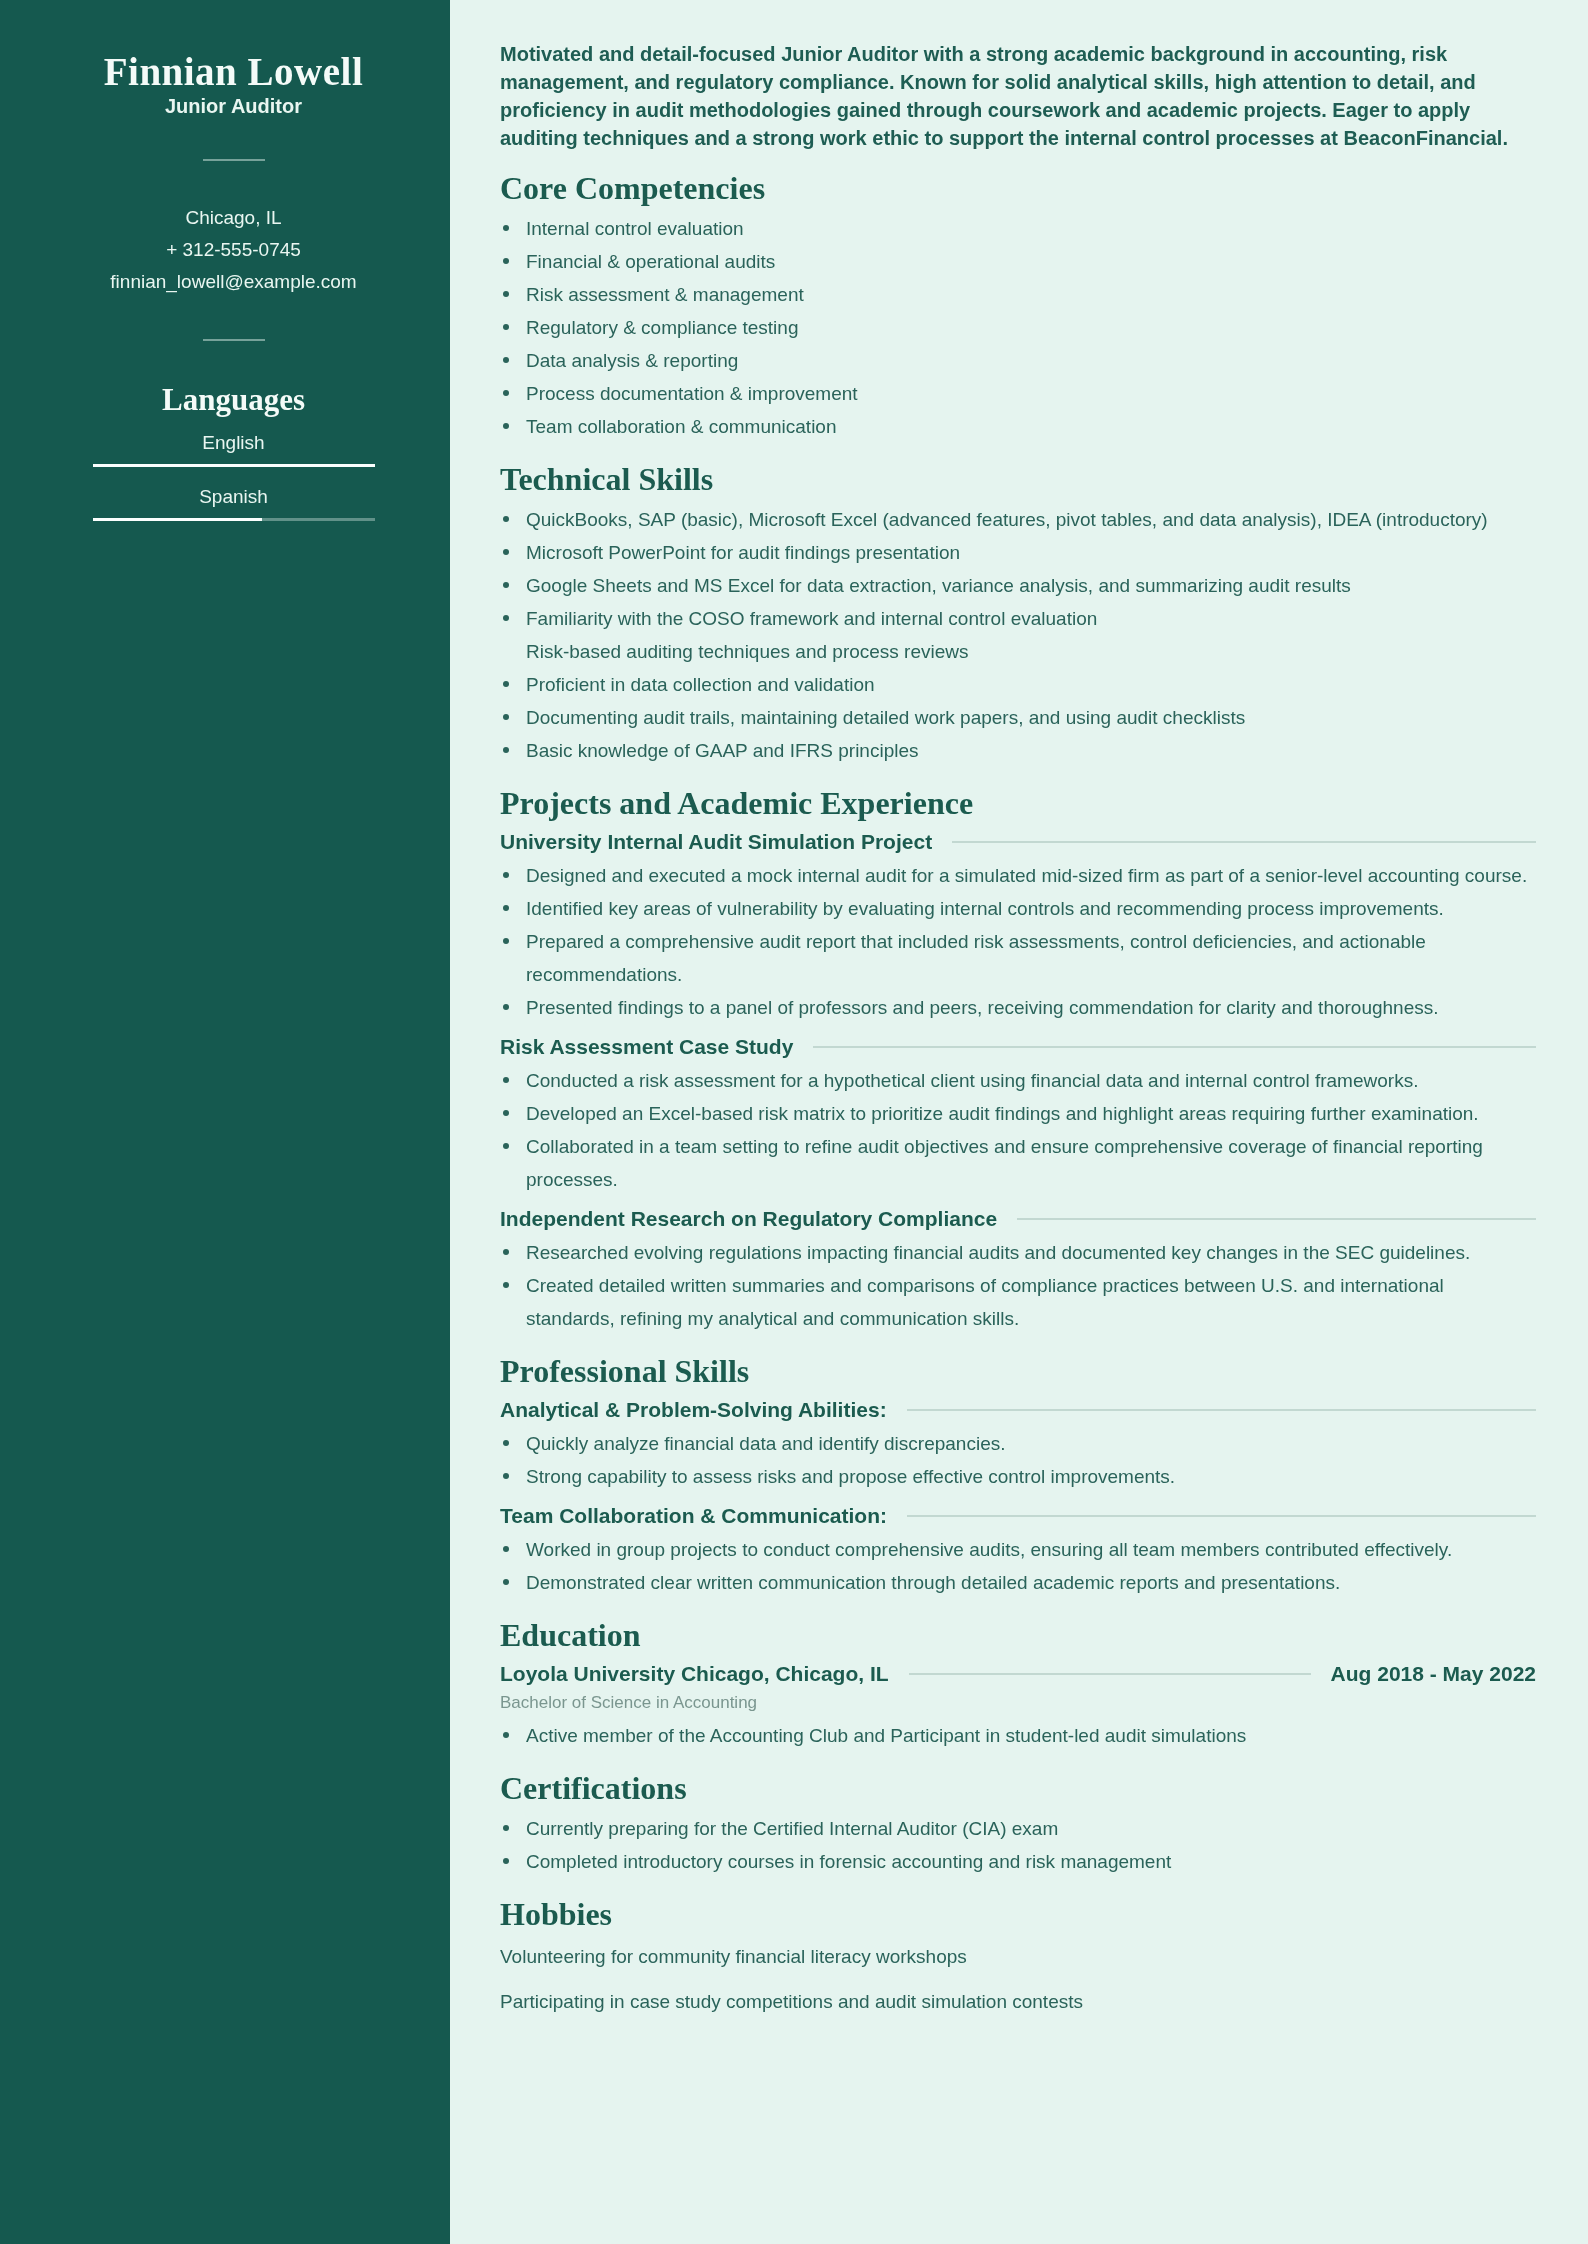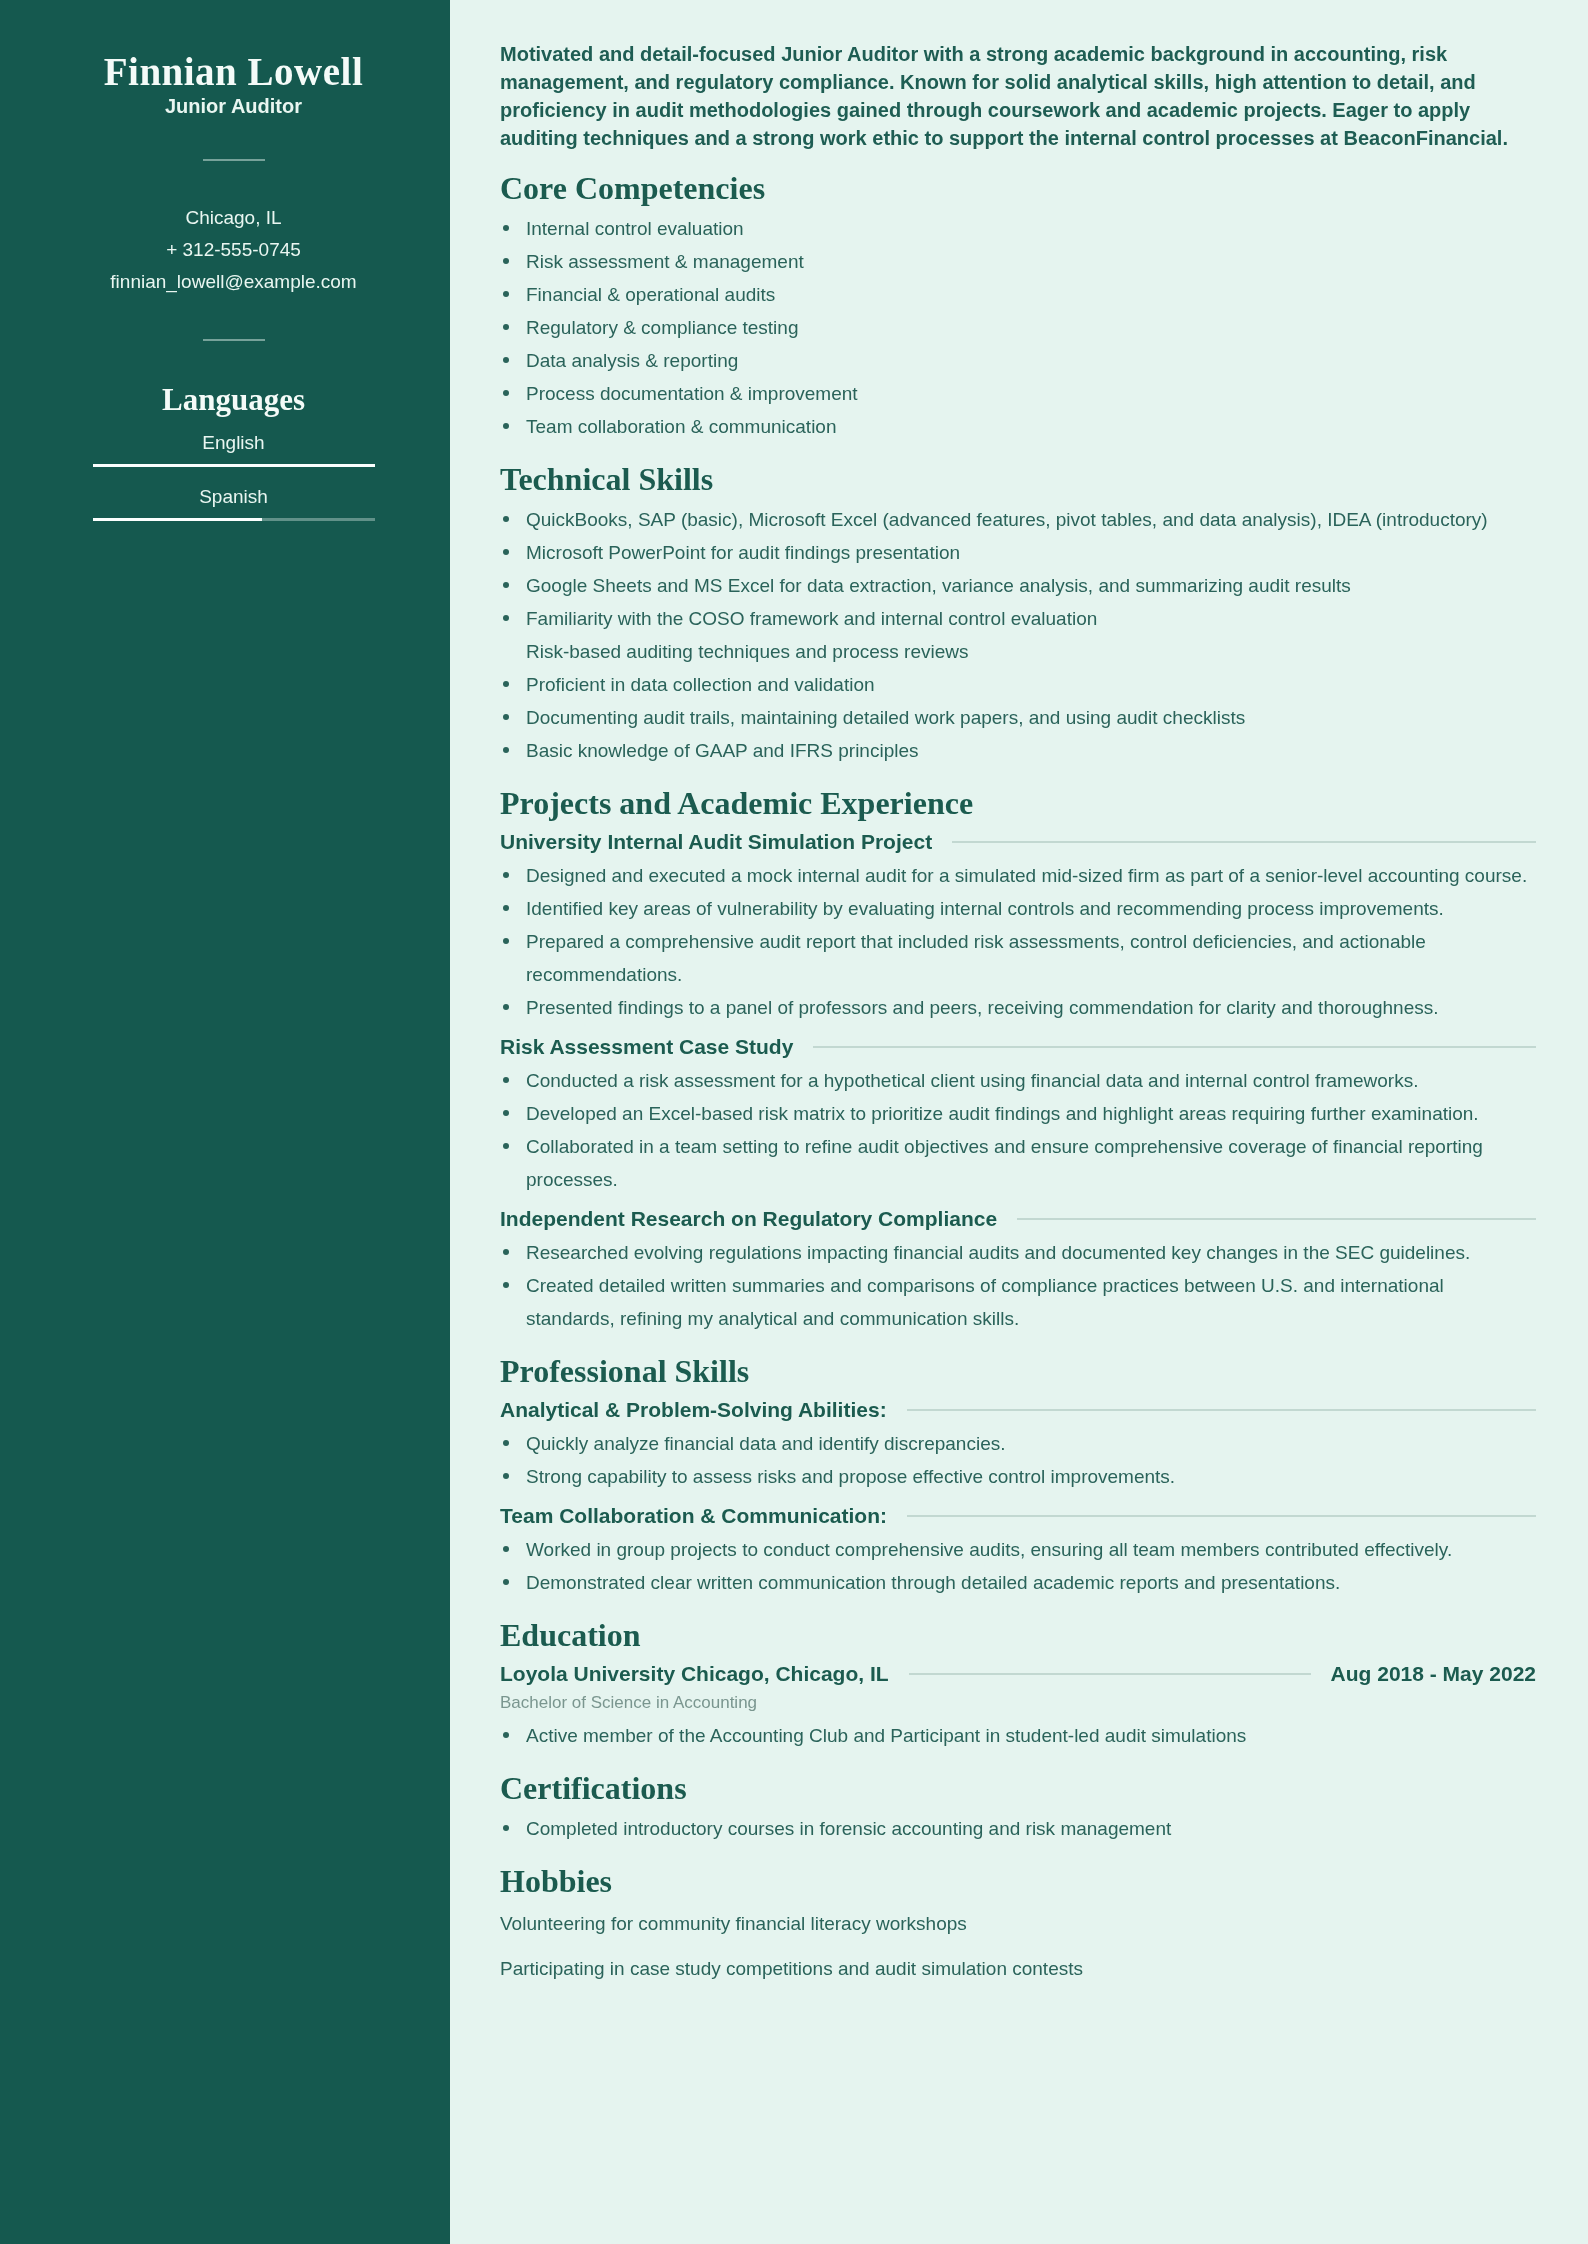--- a/index.html
+++ b/index.html
@@ -188,23 +188,23 @@
 
   <main class="main">
 
     <p class="summary">Motivated and detail-focused Junior Auditor with a strong academic background in accounting, risk management, and regulatory compliance. Known for solid analytical skills, high attention to detail, and proficiency in audit methodologies gained through coursework and academic projects. Eager to apply auditing techniques and a strong work ethic to support the internal control processes at BeaconFinancial.</p>
 
     <h2 class="sec">Core Competencies</h2>
     <ul class="bullets">
 
         <li><span>Internal control evaluation</span></li>
 
+        <li><span>Financial &amp; operational audits</span></li>
+
         <li><span>Risk assessment &amp; management</span></li>
-
-        <li><span>Financial &amp; operational audits</span></li>
 
         <li><span>Regulatory &amp; compliance testing</span></li>
 
         <li><span>Data analysis &amp; reporting</span></li>
 
         <li><span>Process documentation &amp; improvement</span></li>
 
         <li><span>Team collaboration &amp; communication</span></li>
       </ul>
 
@@ -300,20 +300,21 @@
     <div class="degree">Bachelor of Science in Accounting</div>
     <ul class="bullets">
 
 
         <li><span>Active member of the Accounting Club and Participant in student-led audit simulations</span></li>
       </ul>
 
     <h2 class="sec">Certifications</h2>
     <ul class="bullets">
 
+        <li><span>Currently preparing for the Certified Internal Auditor (CIA) exam</span></li>
 
         <li><span>Completed introductory courses in forensic accounting and risk management</span></li>
       </ul>
 
     <h2 class="sec">Hobbies</h2>
     <div class="hobbies">
 
         <p class="hobby">Volunteering for community financial literacy workshops</p>
 
         <p class="hobby">Participating in case study competitions and audit simulation contests</p>

